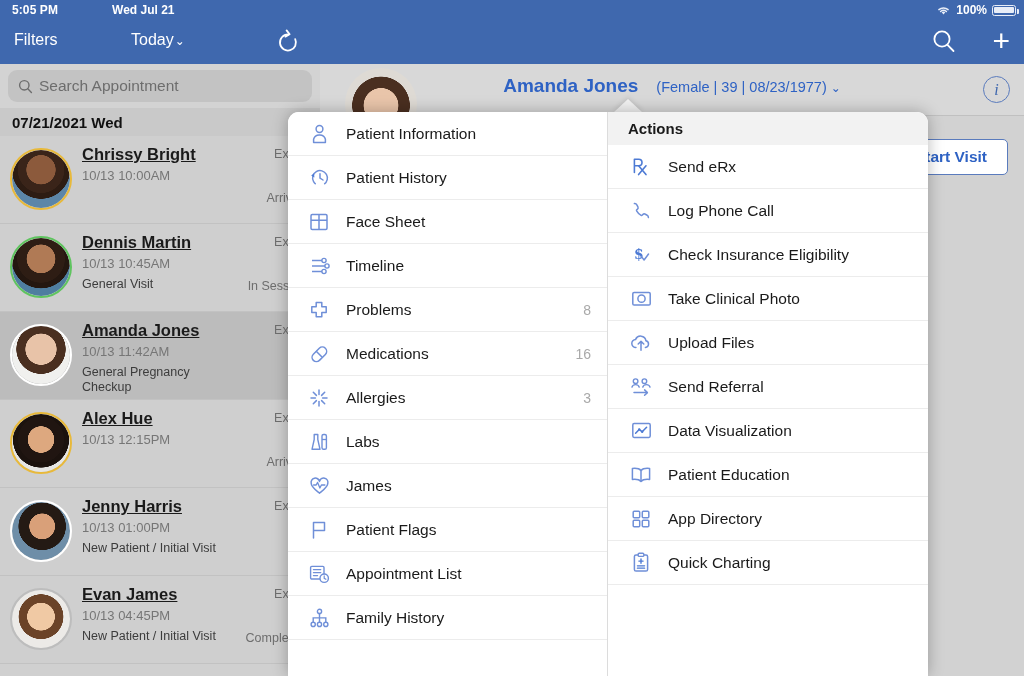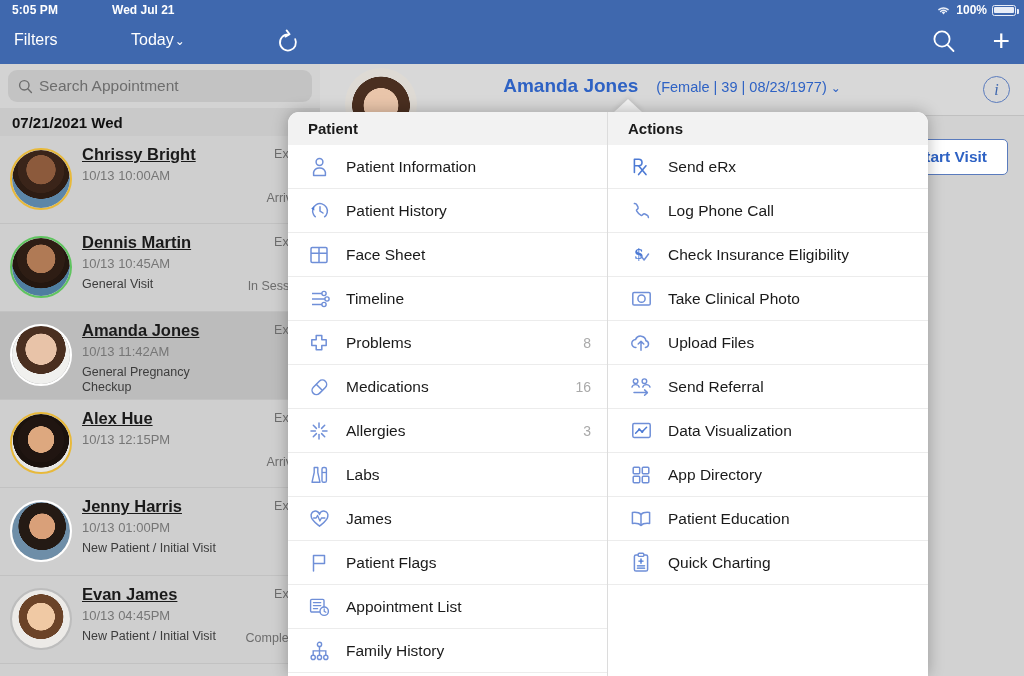--- a/index.html
+++ b/index.html
@@ -305,21 +305,20 @@
     </div>
     <div class="content-blank"></div>
     <div class="start-visit">Start Visit</div>
   </div>
 
   <div class="pop-arrow"></div>
 
   <div class="popover">
 
     <div class="pop-col left">
-      <div class="pop-head">Patient</div>
 
       <div class="menu-item">
         <span class="mi-icon">
           <svg width="19" height="20" viewBox="0 0 19 20">
               <circle cx="9.5" cy="5" r="3.4" stroke="#6f8fd8" stroke-width="1.5" fill="none"></circle>
               <path d="M3.6 18.5v-3.2a5.9 5.9 0 0 1 5.9-4.3 5.9 5.9 0 0 1 5.9 4.3v3.2z" stroke="#6f8fd8" stroke-width="1.5" fill="none" stroke-linejoin="round"></path>
             </svg>
         </span>
         <span class="mi-label">Patient Information</span>
         <span class="mi-count"></span>
@@ -541,40 +540,40 @@
               <path d="M4.6 12.2l3.6-3.8 3 2.4 4.4-4.6" stroke="#4d7ad4" stroke-width="1.5" fill="none" stroke-linecap="round" stroke-linejoin="round"></path>
               <circle cx="8.2" cy="8.4" r="1.2" fill="#4d7ad4"></circle>
               <circle cx="11.2" cy="10.8" r="1.2" fill="#4d7ad4"></circle>
             </svg>
         </span>
         <span class="mi-label">Data Visualization</span>
       </div>
 
       <div class="menu-item">
         <span class="mi-icon">
+          <svg width="22" height="19" viewBox="0 0 22 19">
+              <path d="M11 5.4C9.2 3.4 6.2 3 2.4 3.4v11c3.8-.4 6.8 0 8.6 2 1.8-2 4.8-2.4 8.6-2v-11c-3.8-.4-6.8 0-8.6 2z" stroke="#6f8fd8" stroke-width="1.5" fill="none" stroke-linejoin="round"></path>
+              <line x1="11" y1="5.4" x2="11" y2="16.4" stroke="#6f8fd8" stroke-width="1.5"></line>
+            </svg>
+        </span>
+        <span class="mi-label">Patient Education</span>
+      </div>
+
+      <div class="menu-item">
+        <span class="mi-icon">
           <svg width="20" height="20" viewBox="0 0 20 20">
               <g stroke="#6f8fd8" stroke-width="1.5" fill="none">
                 <rect x="2.2" y="2.2" width="6.5" height="6.5" rx="1"></rect>
                 <rect x="11.3" y="2.2" width="6.5" height="6.5" rx="1"></rect>
                 <rect x="2.2" y="11.3" width="6.5" height="6.5" rx="1"></rect>
                 <rect x="11.3" y="11.3" width="6.5" height="6.5" rx="1"></rect>
               </g>
             </svg>
         </span>
         <span class="mi-label">App Directory</span>
-      </div>
-
-      <div class="menu-item">
-        <span class="mi-icon">
-          <svg width="22" height="19" viewBox="0 0 22 19">
-              <path d="M11 5.4C9.2 3.4 6.2 3 2.4 3.4v11c3.8-.4 6.8 0 8.6 2 1.8-2 4.8-2.4 8.6-2v-11c-3.8-.4-6.8 0-8.6 2z" stroke="#6f8fd8" stroke-width="1.5" fill="none" stroke-linejoin="round"></path>
-              <line x1="11" y1="5.4" x2="11" y2="16.4" stroke="#6f8fd8" stroke-width="1.5"></line>
-            </svg>
-        </span>
-        <span class="mi-label">Patient Education</span>
       </div>
 
       <div class="menu-item">
         <span class="mi-icon">
           <svg width="18" height="21" viewBox="0 0 18 21">
               <rect x="2.4" y="3" width="13.2" height="16" rx="1.6" stroke="#6f8fd8" stroke-width="1.5" fill="none"></rect>
               <rect x="6.2" y="1.2" width="5.6" height="3.2" rx="1" stroke="#6f8fd8" stroke-width="1.4" fill="#fff"></rect>
               <path d="M9 7v4.2M6.9 9.1h4.2" stroke="#4d7ad4" stroke-width="1.4" stroke-linecap="round"></path>
               <g stroke="#4d7ad4" stroke-width="1.3" stroke-linecap="round">
                 <line x1="5.4" y1="13.8" x2="12.6" y2="13.8"></line>

